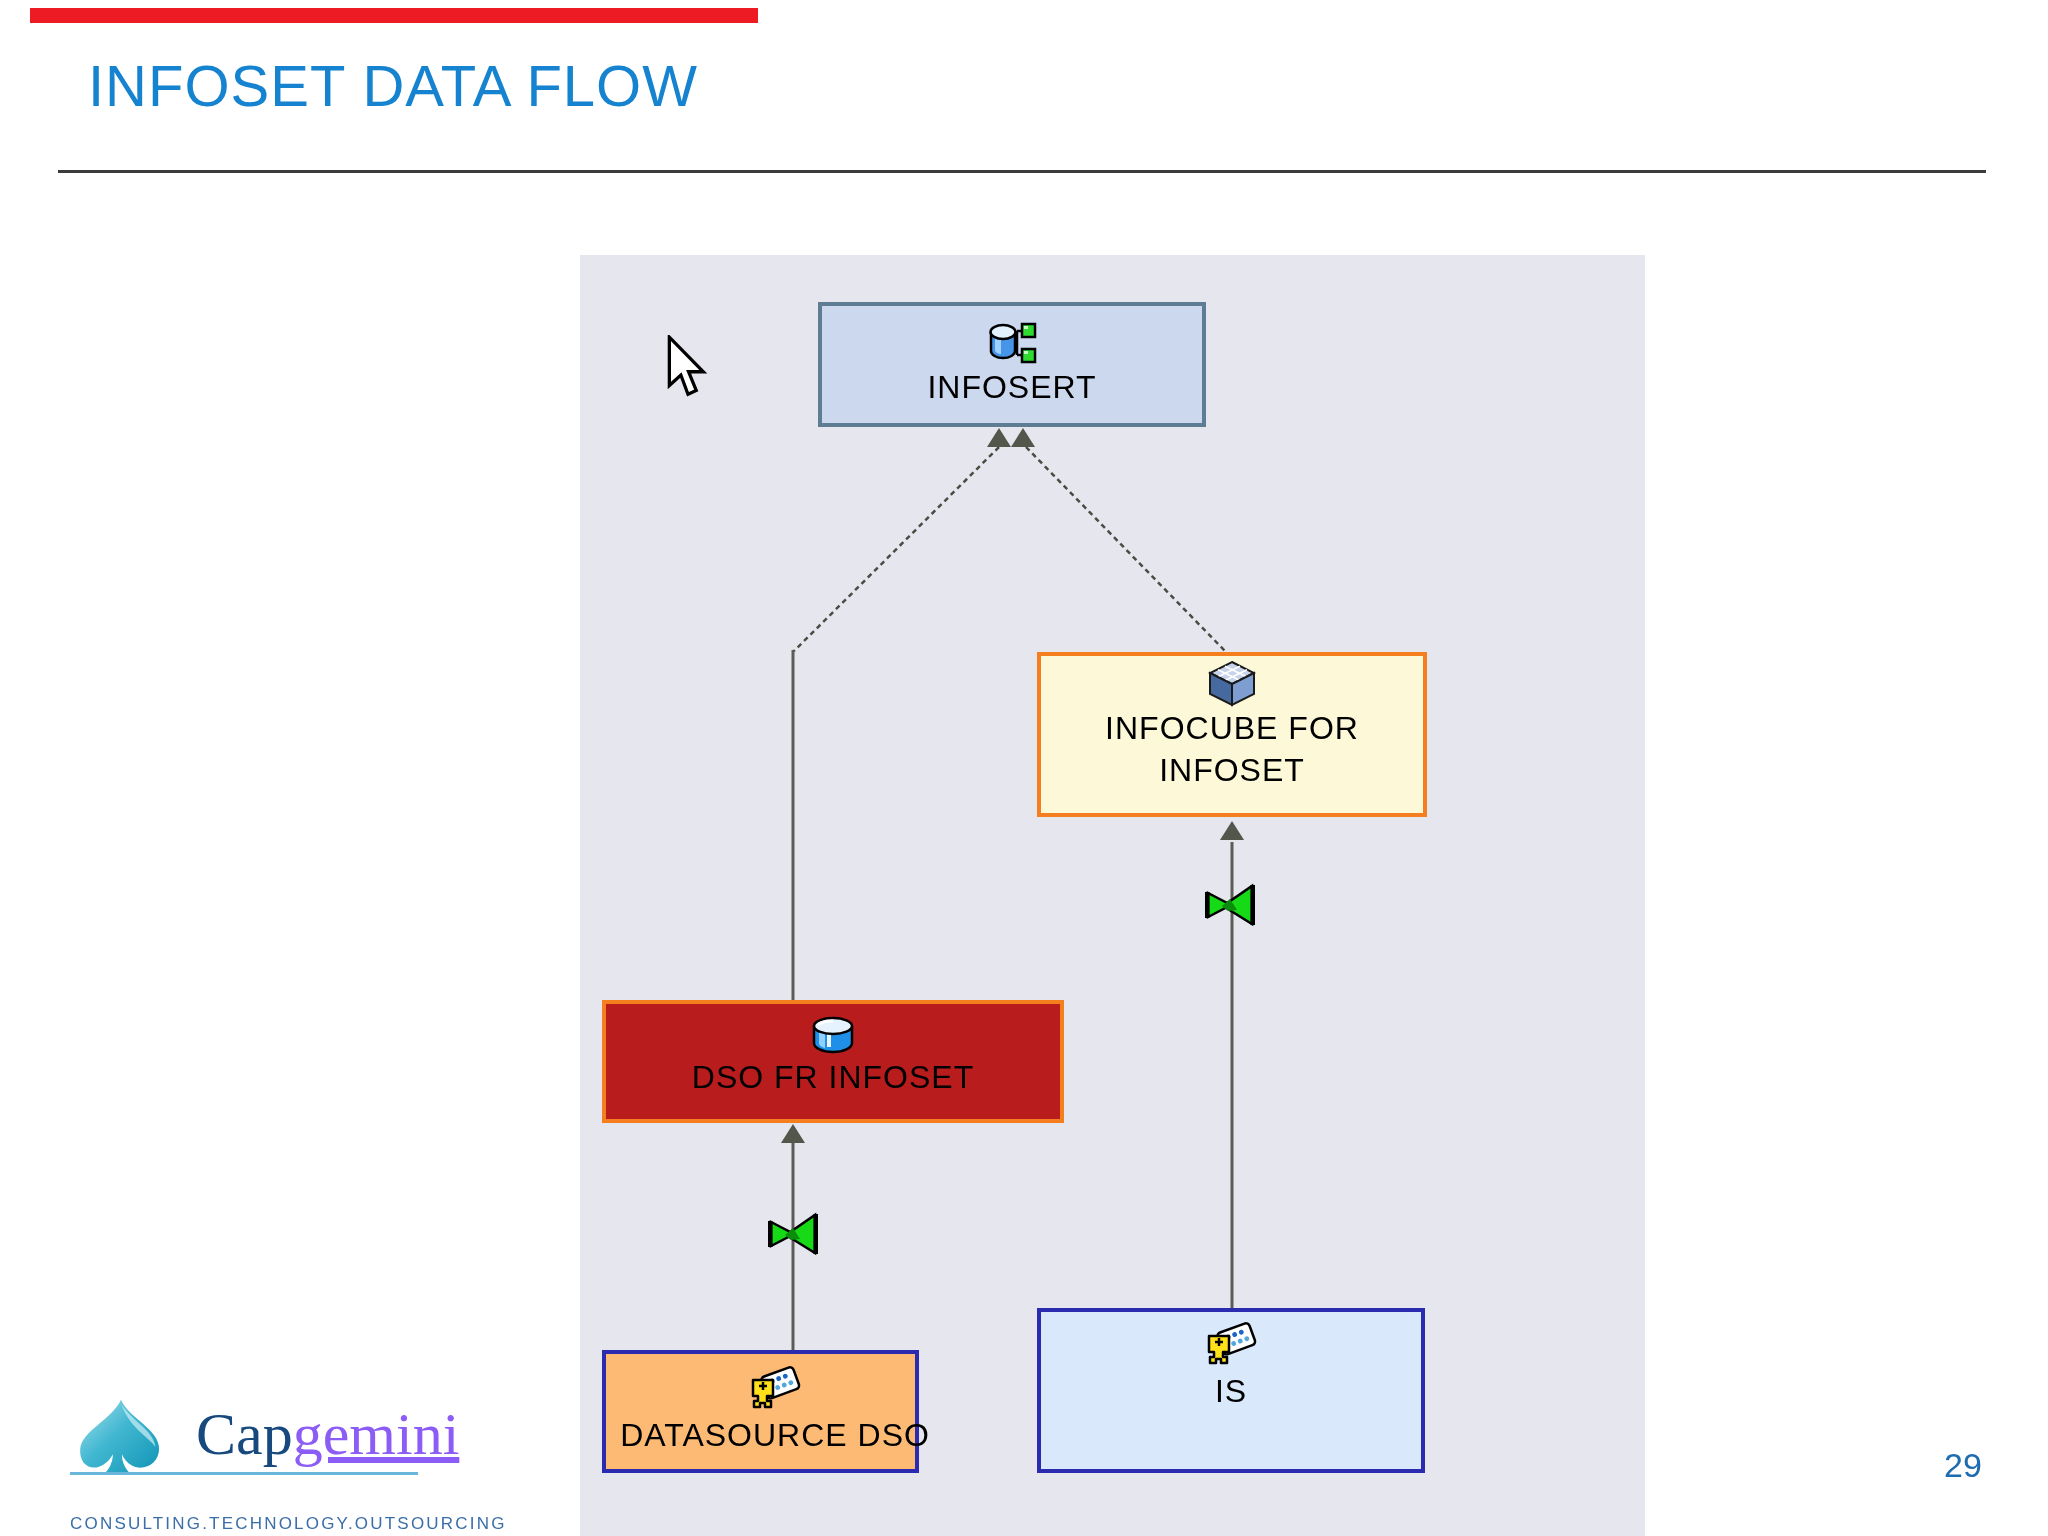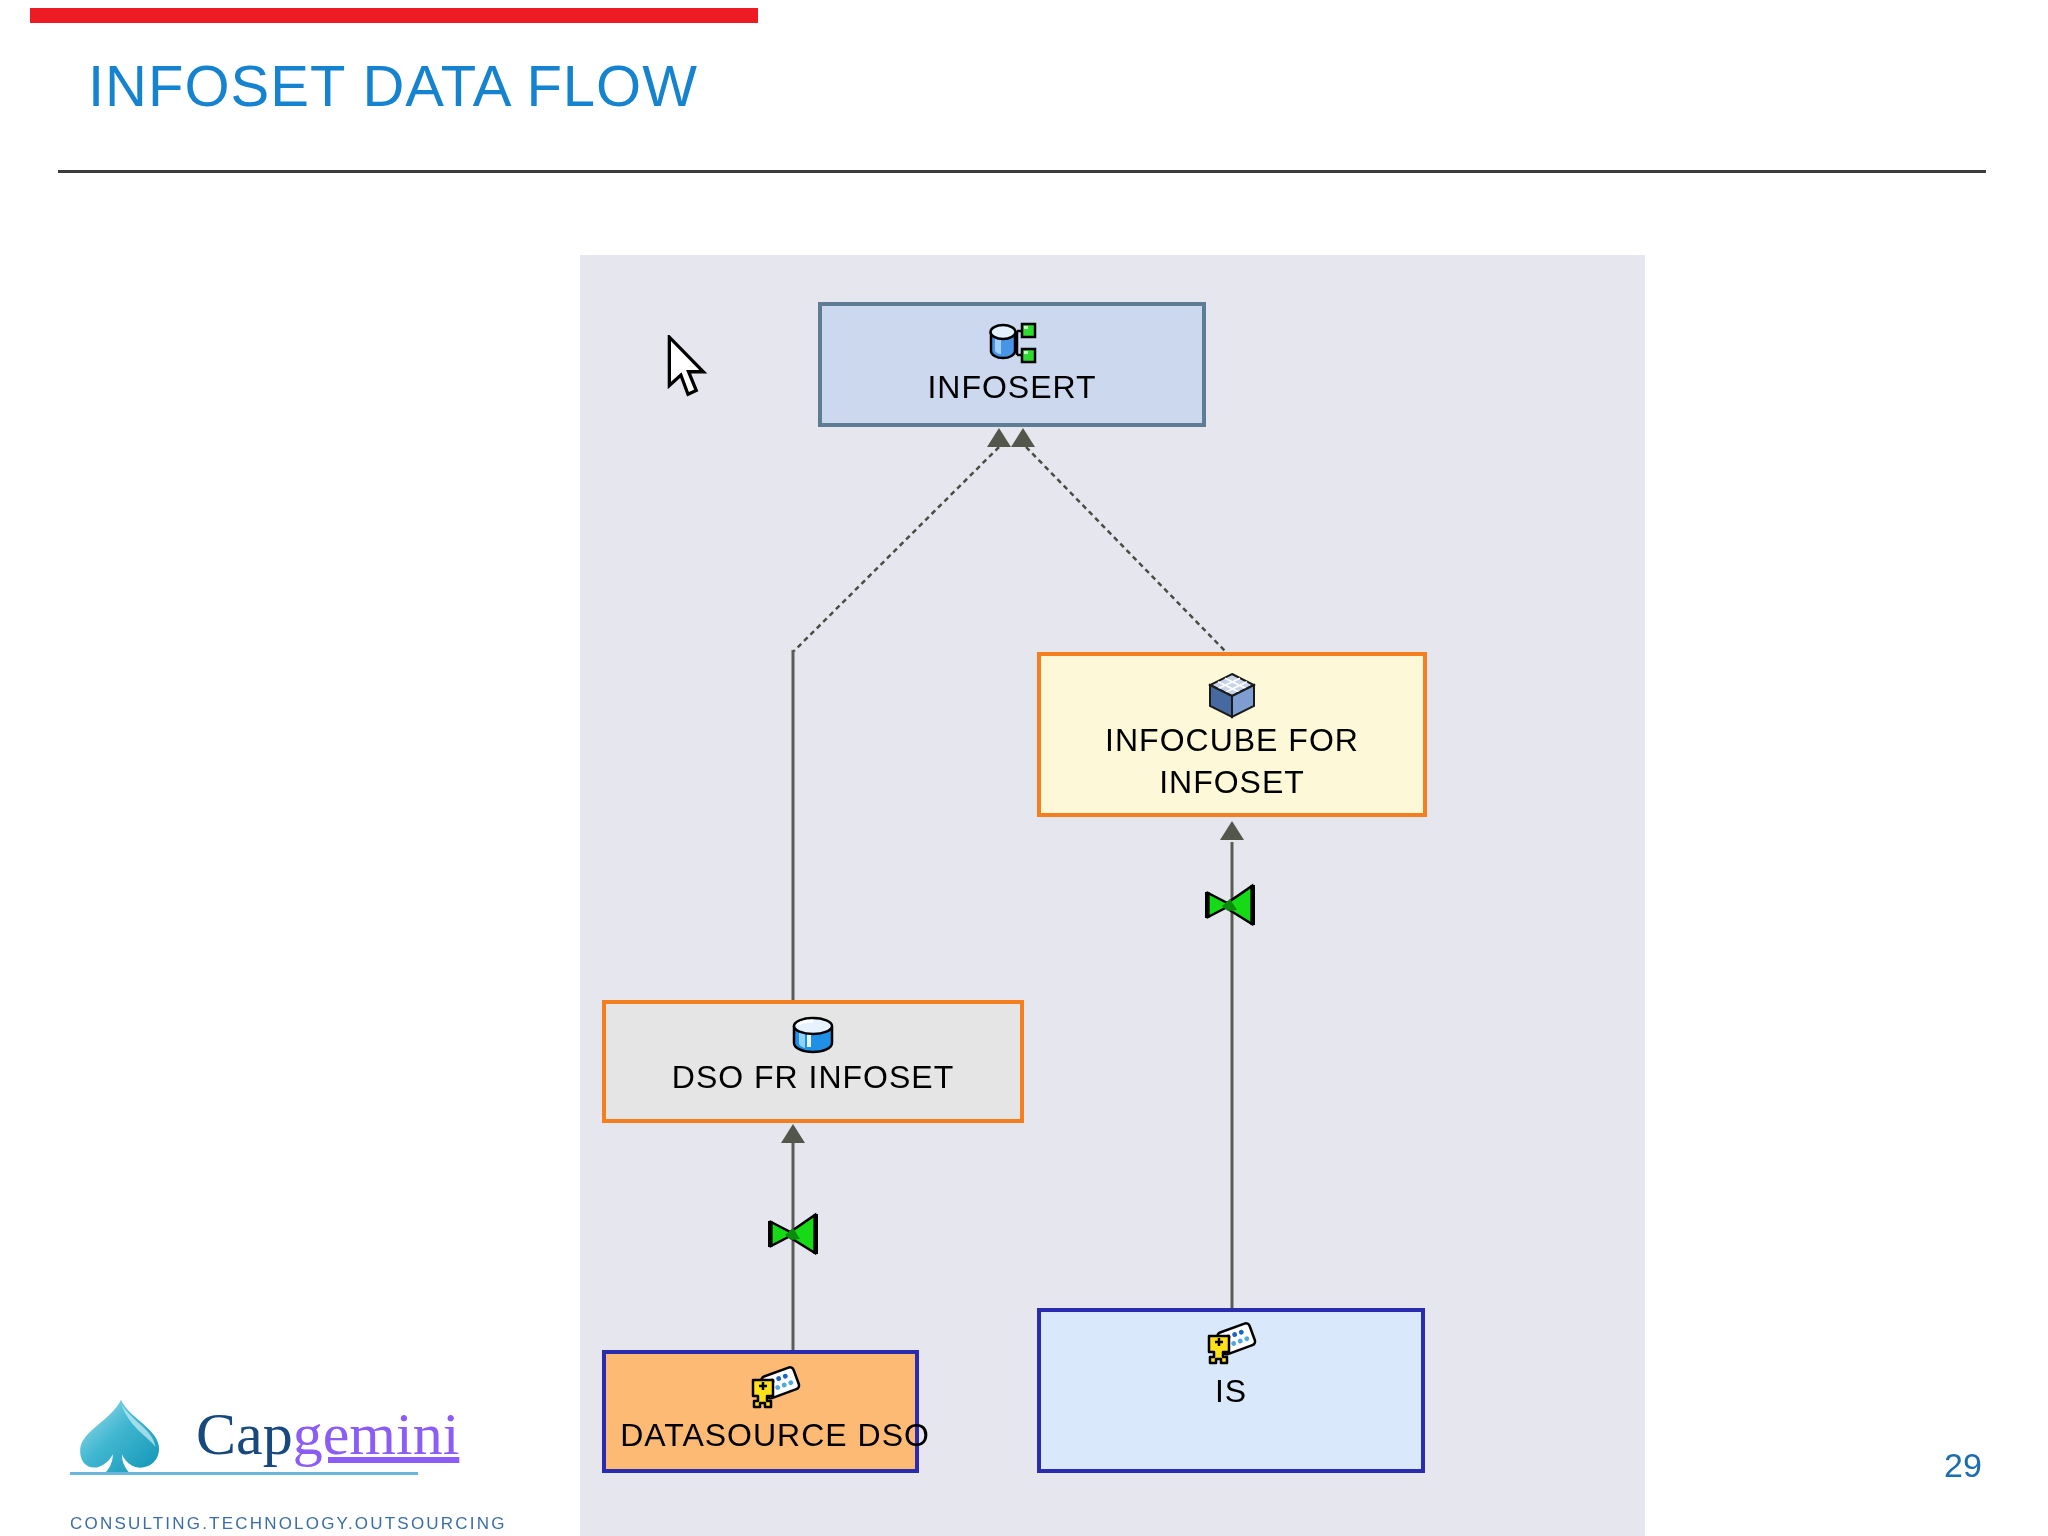--- a/index.html
+++ b/index.html
@@ -12,22 +12,22 @@
   .diagram-bg{position:absolute;left:580px;top:255px;width:1065px;height:1281px;background:#e6e6ee;}
   .connectors{position:absolute;left:0;top:0;}
   .node{position:absolute;box-sizing:border-box;display:flex;flex-direction:column;
         align-items:center;z-index:2;}
   .node .icon{flex:0 0 auto;}
   .nlabel{font-size:32px;letter-spacing:1px;color:#000;line-height:42px;white-space:nowrap;
           text-align:right;}
   .n-infosert{left:818px;top:302px;width:388px;height:125px;background:#ccd8ee;
               border:4px solid #5e7d95;padding-top:14px;}
   .n-infocube{left:1037px;top:652px;width:390px;height:165px;background:#fcf8d8;
-              border:4px solid #f57f1e;padding-top:16px;}
-  .n-dso{left:602px;top:1000px;width:422px;height:123px;background:#e5e5e5;
+              border:4px solid #f57f1e;padding-top:4px;}
+  .n-dso{left:602px;top:1000px;width:462px;height:123px;background:#b91c1c;
          border:4px solid #f57f1e;padding-top:12px;}
   .n-dsdso{left:602px;top:1350px;width:317px;height:123px;background:#fdba74;
            border:4px solid #2b2bb0;padding-top:12px;padding-left:29px;}
   .n-dscube{left:1037px;top:1308px;width:388px;height:165px;background:#d9e8fa;
             border:4px solid #2b2bb0;padding-top:10px;}
   .bowtie{position:absolute;z-index:3;}
   .bt1{left:764px;top:1211px;}
   .bt2{left:1201px;top:882px;}
   .cursor{position:absolute;left:666px;top:335px;z-index:4;}
   .page-number{position:absolute;left:1944px;top:1446px;font-size:34px;color:#1d6cb0;}

